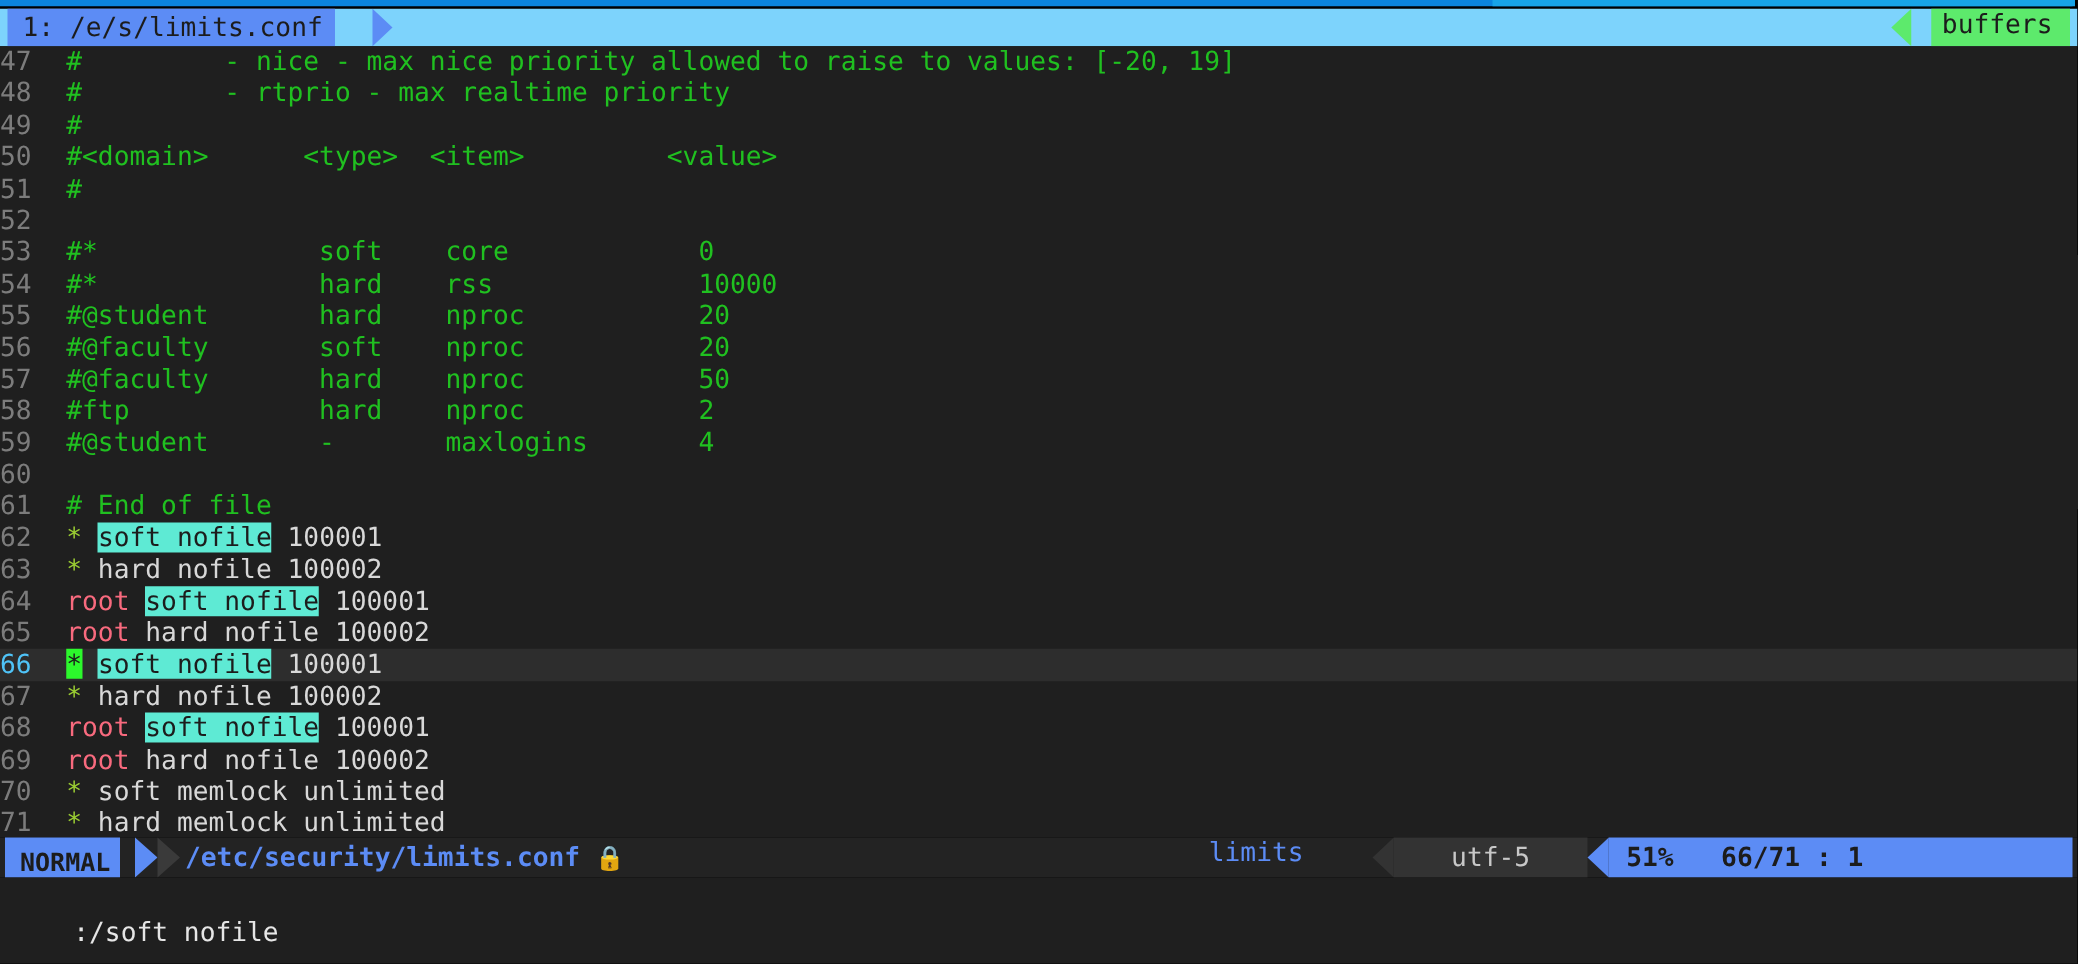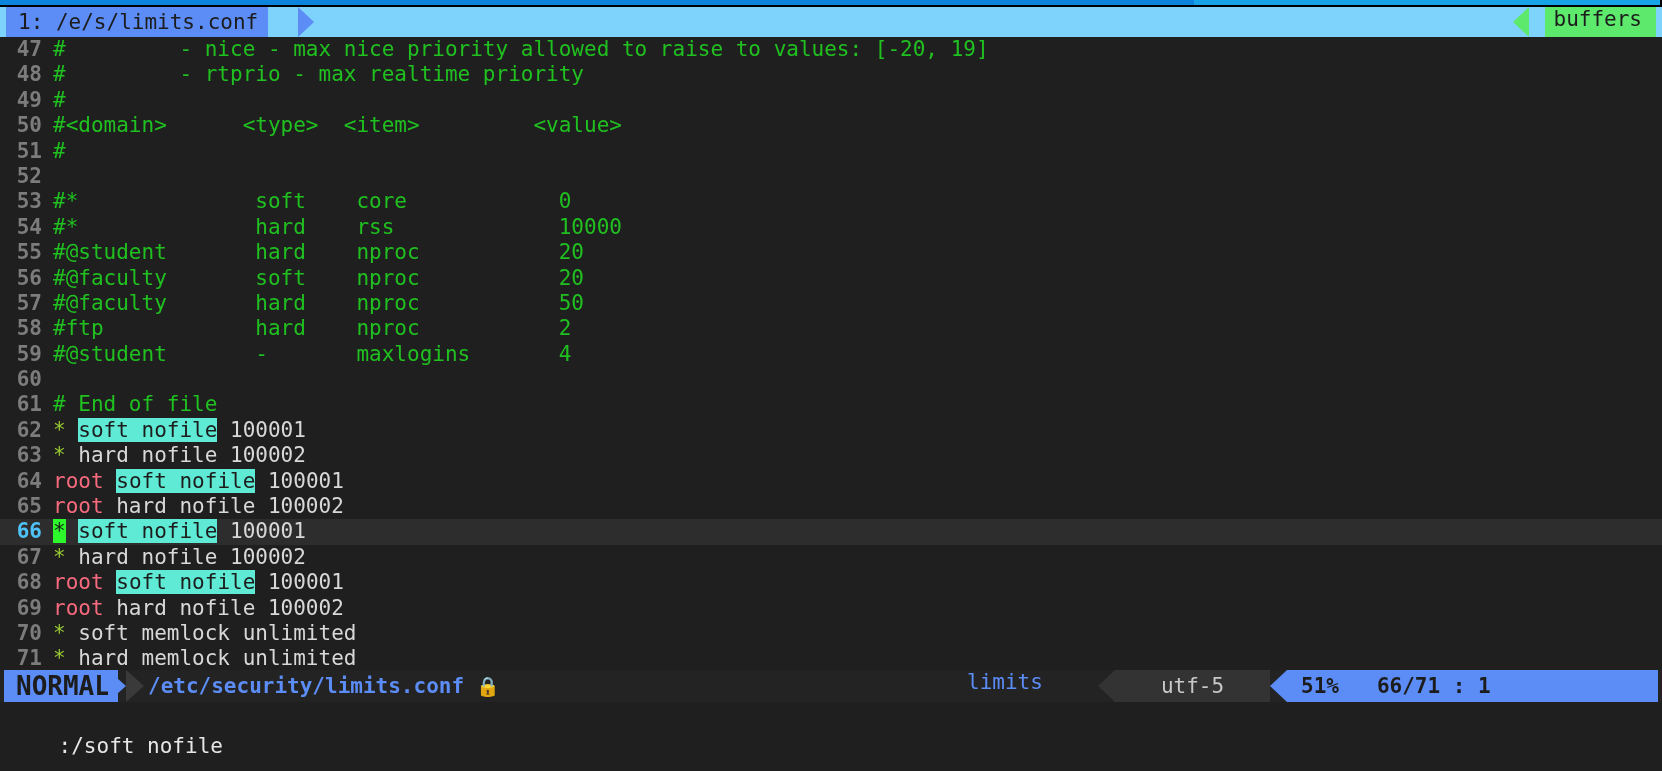--- a/index.html
+++ b/index.html
@@ -100,24 +100,22 @@
     line-height: 25.4px;
     font-size: 21px;
     white-space: pre;
   }
   .code-line.cursorline {
     background: #2d2d2d;
   }
   .lnum {
     display: inline-block;
     width: 42px;
-    text-align: right;
     color: #7c7c7c;
     padding-right: 0px;
-    font-weight: bold;
   }
   .code-line.cursorline .lnum {
     color: #4fc3f7;
   }
   .ltext {
     display: inline-block;
     padding-left: 11px;
     color: #d8d8d8;
   }
   .cmt   { color: #20c020; }
@@ -138,24 +136,24 @@
     position: absolute;
     left: 0; top: 670px;
     width: 1662px;
     height: 32px;
     background: #232323;
   }
   .st-mode {
     position: absolute;
     left: 4px; top: 0;
     height: 32px;
-    display: flex; align-items: center;
+    display: flex; align-items: flex-end;
     background: #5c8cf5;
     color: #1c1c1c;
-    font-size: 26px;
+    font-size: 20px;
     font-weight: bold;
     padding: 0 8px 0 12px;
   }
   .st-mode-arrow {
     position: absolute;
     left: 108px; top: 0;
     width: 0; height: 0;
     border-top: 16px solid transparent;
     border-bottom: 16px solid transparent;
     border-left: 18px solid #5c8cf5;

